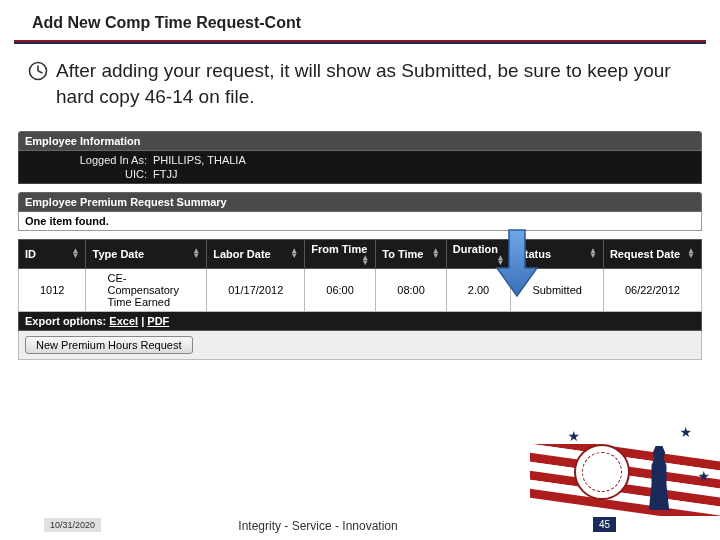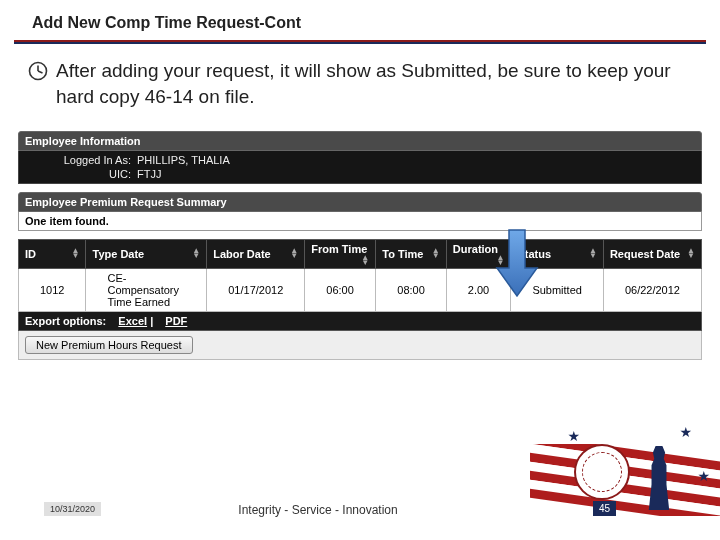--- a/index.html
+++ b/index.html
@@ -37,21 +37,21 @@
   .section-hdr {
     background: #4a4a4a; color: #fff;
     font-weight: bold; padding: 3px 6px;
     border: 1px solid #666; border-radius: 3px 3px 0 0;
   }
   .info-rows {
     background: #151515; color: #eee;
     border: 1px solid #444; border-top: none;
     padding: 2px 0;
   }
-  .info-row { display: flex; padding: 1px 0; }
+  .info-row { display: flex; padding: 1px 16px; }
   .info-label { width: 118px; text-align: right; padding-right: 6px; }
   .info-val { }
   .summary-sub {
     background: #fff; color: #000;
     border: 1px solid #999; border-top: none;
     padding: 3px 6px; font-weight: bold;
   }
   .gap { height: 8px; }
   table.req {
     width: 100%; border-collapse: collapse;
@@ -70,38 +70,38 @@
   }
   table.req td {
     background: #fff; color: #000;
     border: 1px solid #bbb; padding: 3px 21px;
   }
   .export-bar {
     background: #1a1a1a; color: #fff;
     padding: 3px 6px; border: 1px solid #555; border-top: none;
     font-weight: bold;
   }
-  .export-bar .lnk { color: #fff; text-decoration: underline; cursor: pointer; margin-left: 9px; }
+  .export-bar .lnk { color: #fff; text-decoration: underline; cursor: pointer; }
   .btn-row {
     background: #eee; border: 1px solid #bbb; border-top: none;
     padding: 5px 6px;
   }
   .btn {
     display: inline-block;
     background: linear-gradient(#f8f8f8,#ddd);
     border: 1px solid #888; border-radius: 3px;
     padding: 2px 10px; font-size: 11px;
     cursor: pointer;
   }
   .arrow-callout {
     position: absolute; left: 493px; top: 228px;
     width: 48px; height: 70px;
   }
   .footer {
-    position: absolute; left: 0; bottom: 16px;
+    position: absolute; left: 0; bottom: 0;
     width: 636px; height: 28px;
     display: flex; align-items: center;
   }
   .footer-date {
     position: absolute; left: 44px; bottom: 8px;
     background: #e0e0e0; color: #333;
     font-size: 9px; padding: 2px 6px;
   }
   .footer-motto {
     width: 100%; text-align: center;

